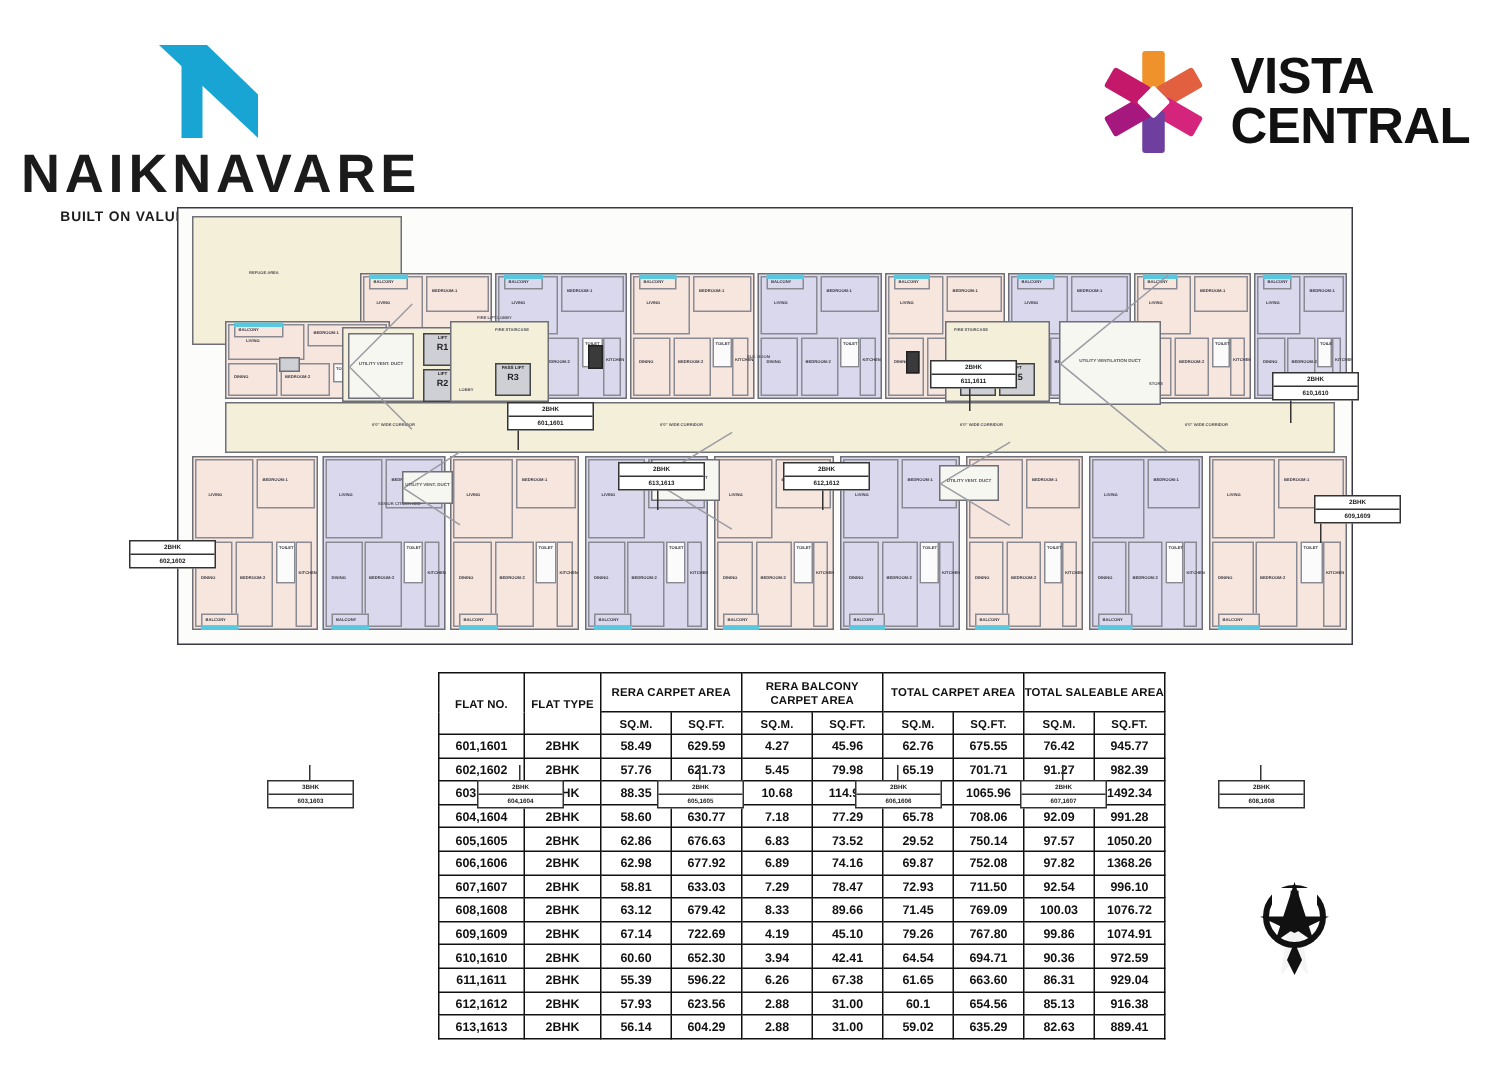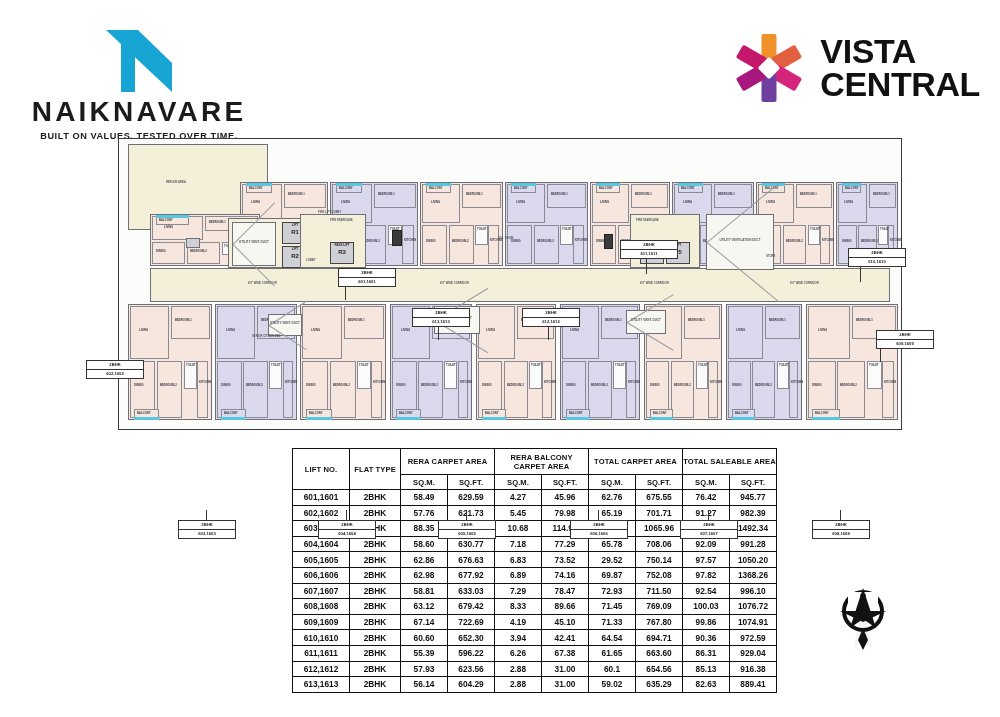--- a/index.html
+++ b/index.html
@@ -10,21 +10,21 @@
   #header{position:absolute;left:0;top:0;width:1000px;height:130px;}
 
   #brand-left{position:absolute;left:14px;top:30px;width:250px;}
   #nk-mark{position:relative;width:66px;height:62px;margin:0 auto 6px auto;}
   #nk-mark .sq{position:absolute;left:0;top:0;width:66px;height:62px;background:#19a5d4;}
   #nk-mark .notch{position:absolute;right:0;top:0;width:0;height:0;
         border-left:34px solid transparent;border-top:33px solid #fff;}
   #nk-mark .diag{position:absolute;left:0;bottom:0;width:0;height:0;
         border-right:66px solid transparent;border-bottom:62px solid #fff;}
   #nk-mark .stem{position:absolute;left:15px;top:0;width:14px;height:62px;background:#19a5d4;}
-  #nk-name{font-size:28px;font-weight:bold;letter-spacing:3.2px;color:#1b1b1b;
+  #nk-name{font-size:36px;font-weight:bold;letter-spacing:3.2px;color:#1b1b1b;
            text-align:center;line-height:1;}
   #nk-tag{font-size:9.2px;font-weight:bold;letter-spacing:.55px;color:#1b1b1b;
           text-align:center;margin-top:5px;}
 
   #plan-title{position:absolute;left:370px;top:98px;width:260px;text-align:center;
               font-size:13.5px;font-weight:bold;line-height:15px;letter-spacing:.4px;}
 
   #brand-right{position:absolute;right:20px;top:28px;height:80px;display:flex;
                align-items:center;gap:14px;}
   #cv-mark{position:relative;width:74px;height:74px;}
@@ -513,21 +513,21 @@
         <div class="n">608,1608</div>
       </div>
       <div class="leader" style="left: 840px; top: 392px; width: 0.8px; height: 12px;"></div>
     </div>
 </div>
 
 <div id="tbl-wrap">
   <table>
     <thead>
       <tr>
-        <th class="tall" rowspan="2">LIFT NO.</th>
+        <th class="tall" rowspan="2">FLAT NO.</th>
         <th class="tall w-type" rowspan="2">FLAT TYPE</th>
         <th class="grp" colspan="2">RERA CARPET AREA</th>
         <th class="grp" colspan="2">RERA BALCONY CARPET AREA</th>
         <th class="grp" colspan="2">TOTAL CARPET AREA</th>
         <th class="grp" colspan="2">TOTAL SALEABLE AREA</th>
       </tr>
       <tr id="unit-row">
           <th class="unit w-num">SQ.M.</th>
           <th class="unit w-num">SQ.FT.</th>
           <th class="unit w-num">SQ.M.</th>
@@ -635,21 +635,21 @@
           <td class="w-num">100.03</td>
           <td class="w-num">1076.72</td>
         </tr>
         <tr>
           <td class="w-flat">609,1609</td>
           <td class="w-type">2BHK</td>
           <td class="w-num">67.14</td>
           <td class="w-num">722.69</td>
           <td class="w-num">4.19</td>
           <td class="w-num">45.10</td>
-          <td class="w-num">71.33</td>
+          <td class="w-num">79.26</td>
           <td class="w-num">767.80</td>
           <td class="w-num">99.86</td>
           <td class="w-num">1074.91</td>
         </tr>
         <tr>
           <td class="w-flat">610,1610</td>
           <td class="w-type">2BHK</td>
           <td class="w-num">60.60</td>
           <td class="w-num">652.30</td>
           <td class="w-num">3.94</td>

